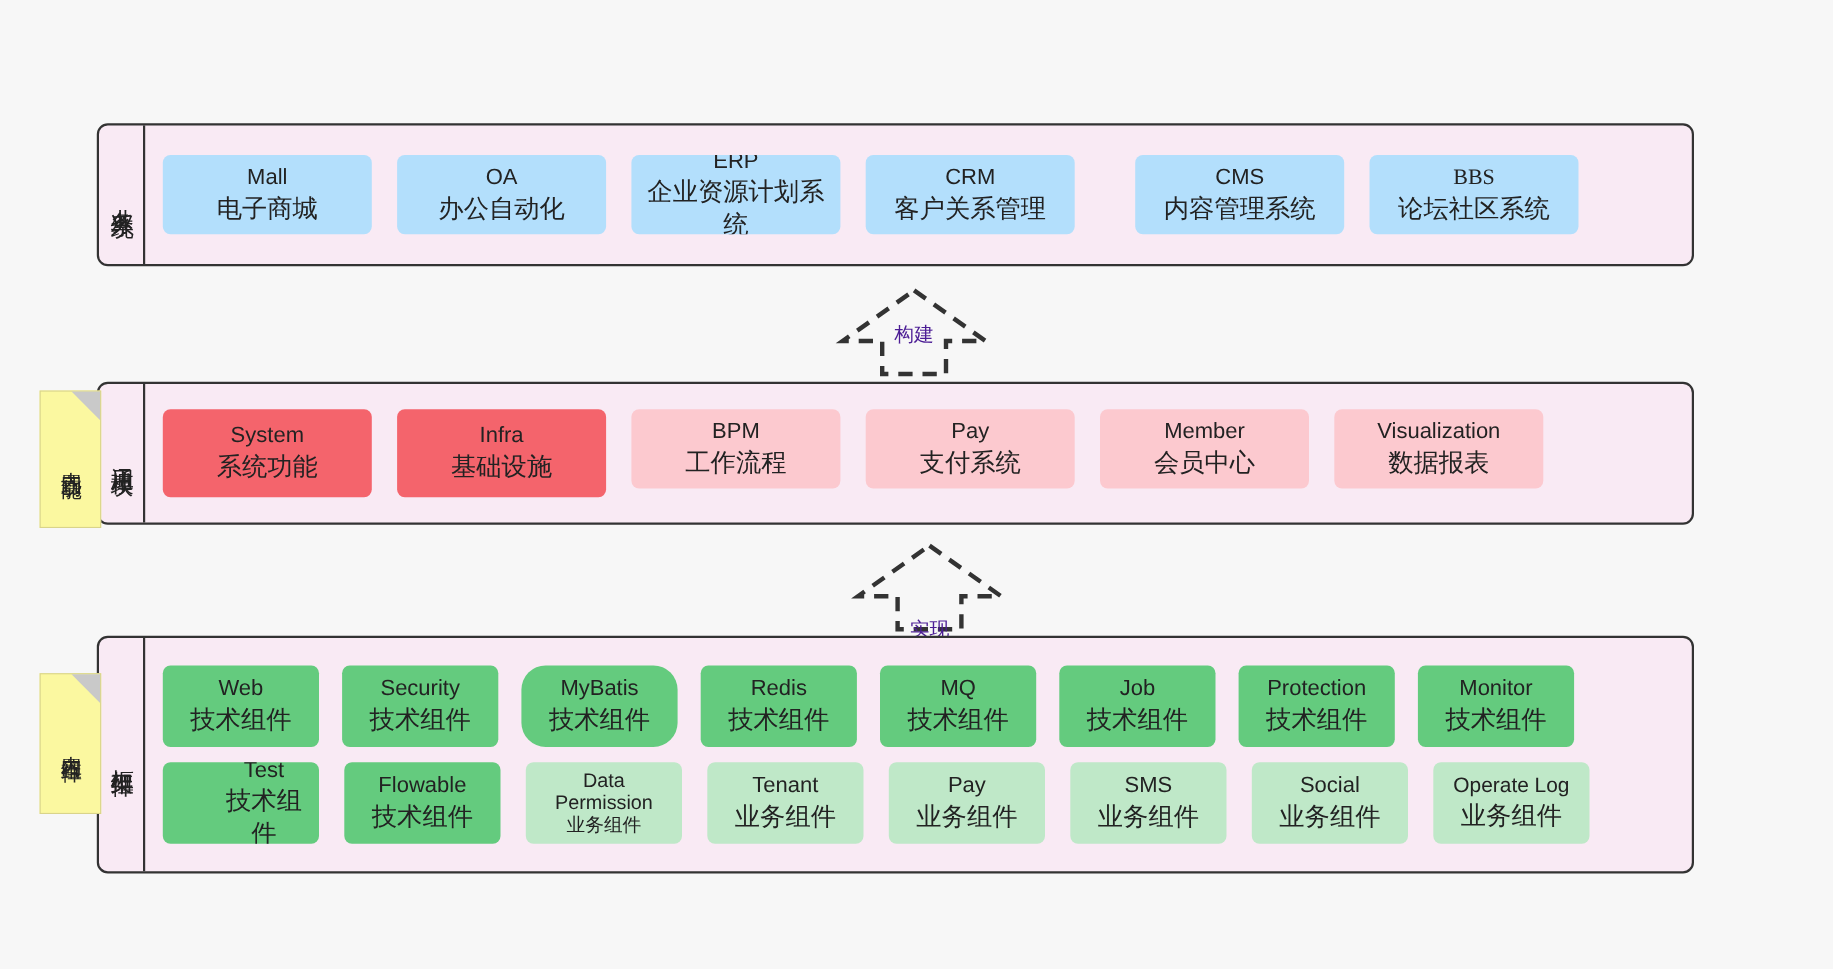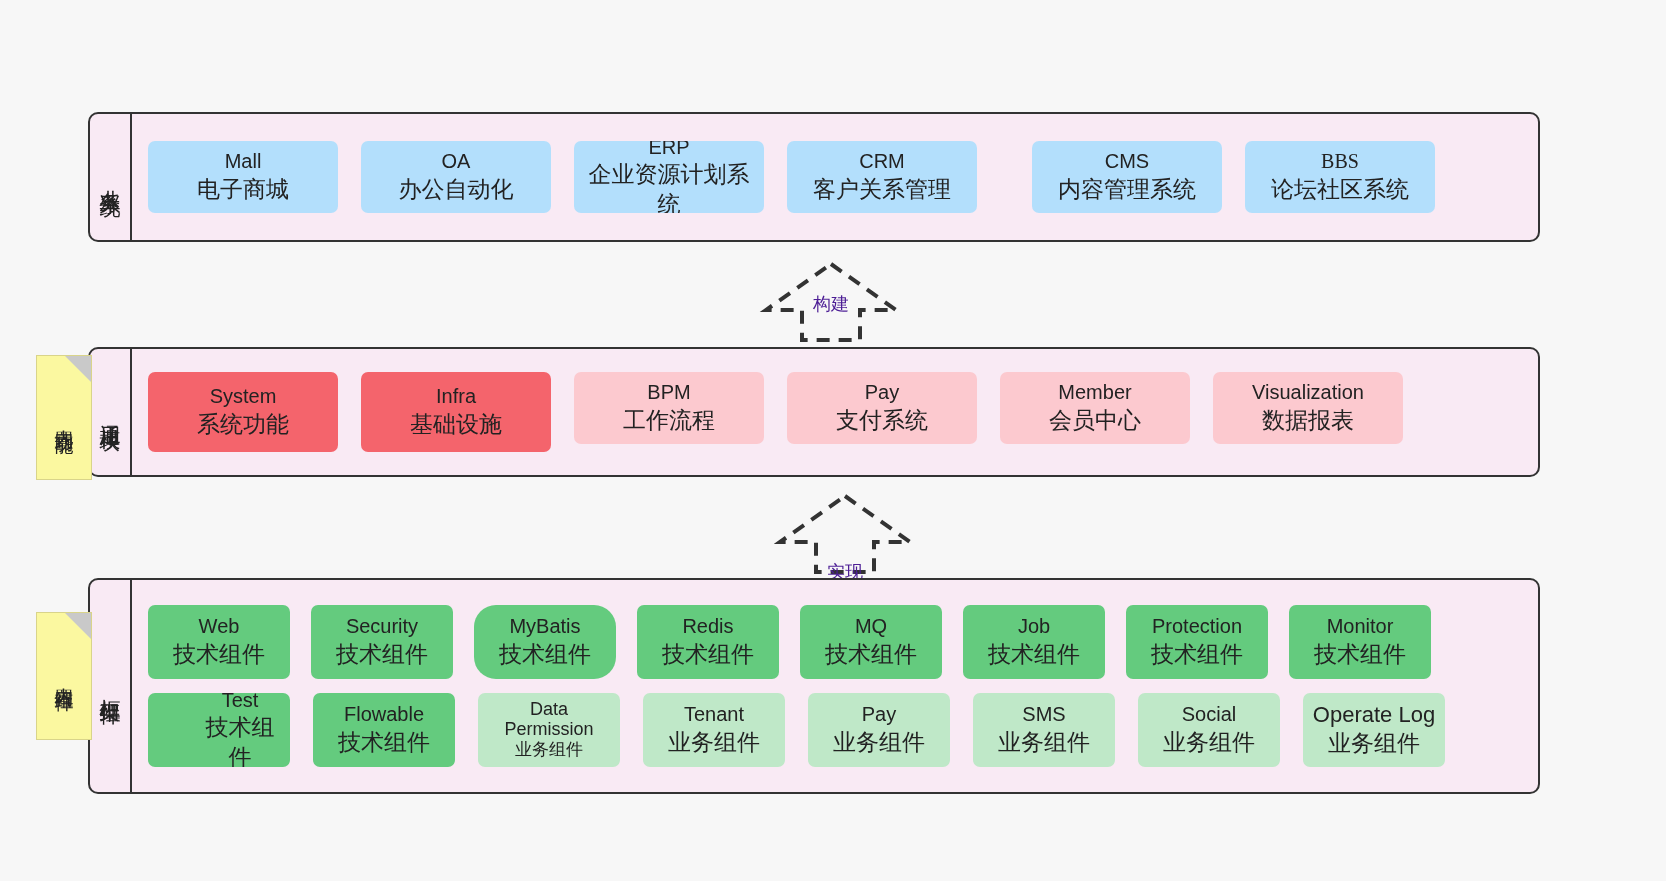--- a/index.html
+++ b/index.html
@@ -269,21 +269,21 @@
         </div>
         <div class="box busi" style="width:142px;height:74px;">
           <span class="en">SMS</span>
           <span class="cn">业务组件</span>
         </div>
         <div class="box busi" style="width:142px;height:74px;">
           <span class="en">Social</span>
           <span class="cn">业务组件</span>
         </div>
         <div class="box busi" style="width:142px;height:74px;">
-          <span class="en" style="font-size:22px;">Operate Log</span>
+          <span class="en" style="font-size:19px;">Operate Log</span>
           <span class="cn">业务组件</span>
         </div>
       </div>
 
     </div>
   </div>
 
   <div class="tab" style="left:36px; top:612px; width:56px; height:128px;">
     <span class="fold"></span>
     <span>内置组件</span>

